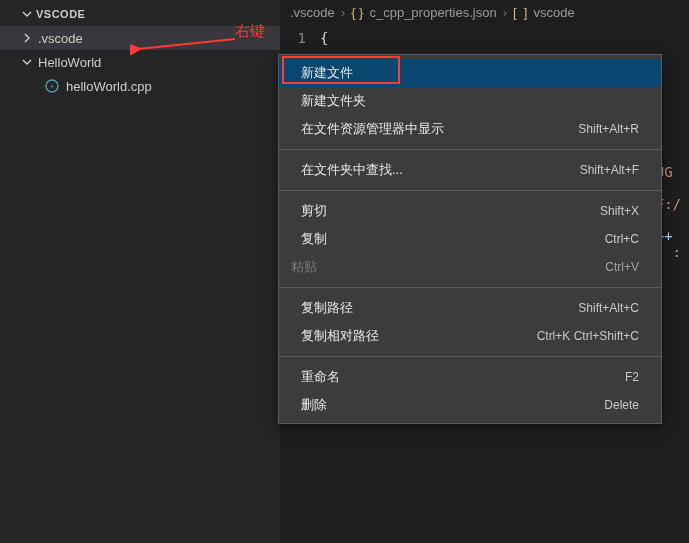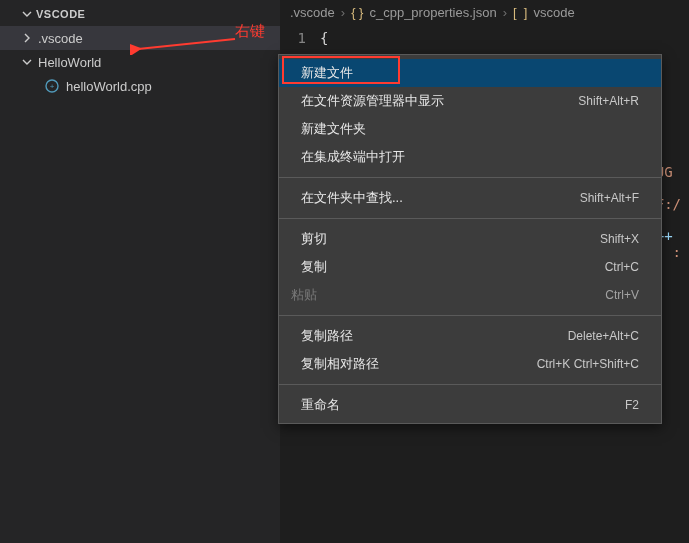--- a/index.html
+++ b/index.html
@@ -164,30 +164,26 @@
     </defs>
   <line x1="105" y1="4" x2="8" y2="14" stroke="#ff3b30" stroke-width="2" marker-end="url(#ah)"></line>
 </svg>
 
 <div class="context-menu">
   <div class="menu-item selected">
     <span>新建文件</span>
     <span class="shortcut"></span>
   </div>
   <div class="menu-item">
+    <span>新建文件夹</span>
+    <span class="shortcut"></span>
+  </div>
+  <div class="menu-item">
     <span>在文件资源管理器中显示</span>
     <span class="shortcut">Shift+Alt+R</span>
-  </div>
-  <div class="menu-item">
-    <span>新建文件夹</span>
-    <span class="shortcut"></span>
-  </div>
-  <div class="menu-item">
-    <span>在集成终端中打开</span>
-    <span class="shortcut"></span>
   </div>
   <div class="menu-sep"></div>
   <div class="menu-item">
     <span>在文件夹中查找...</span>
     <span class="shortcut">Shift+Alt+F</span>
   </div>
   <div class="menu-sep"></div>
   <div class="menu-item">
     <span>剪切</span>
     <span class="shortcut">Shift+X</span>
@@ -196,26 +192,30 @@
     <span>复制</span>
     <span class="shortcut">Ctrl+C</span>
   </div>
   <div class="menu-item disabled">
     <span>粘贴</span>
     <span class="shortcut">Ctrl+V</span>
   </div>
   <div class="menu-sep"></div>
   <div class="menu-item">
     <span>复制路径</span>
-    <span class="shortcut">Delete+Alt+C</span>
+    <span class="shortcut">Shift+Alt+C</span>
   </div>
   <div class="menu-item">
     <span>复制相对路径</span>
     <span class="shortcut">Ctrl+K Ctrl+Shift+C</span>
   </div>
   <div class="menu-sep"></div>
   <div class="menu-item">
     <span>重命名</span>
     <span class="shortcut">F2</span>
   </div>
+  <div class="menu-item">
+    <span>删除</span>
+    <span class="shortcut">Delete</span>
+  </div>
 </div>
 
 <div class="highlight-box"></div>
 
 </body></html>

